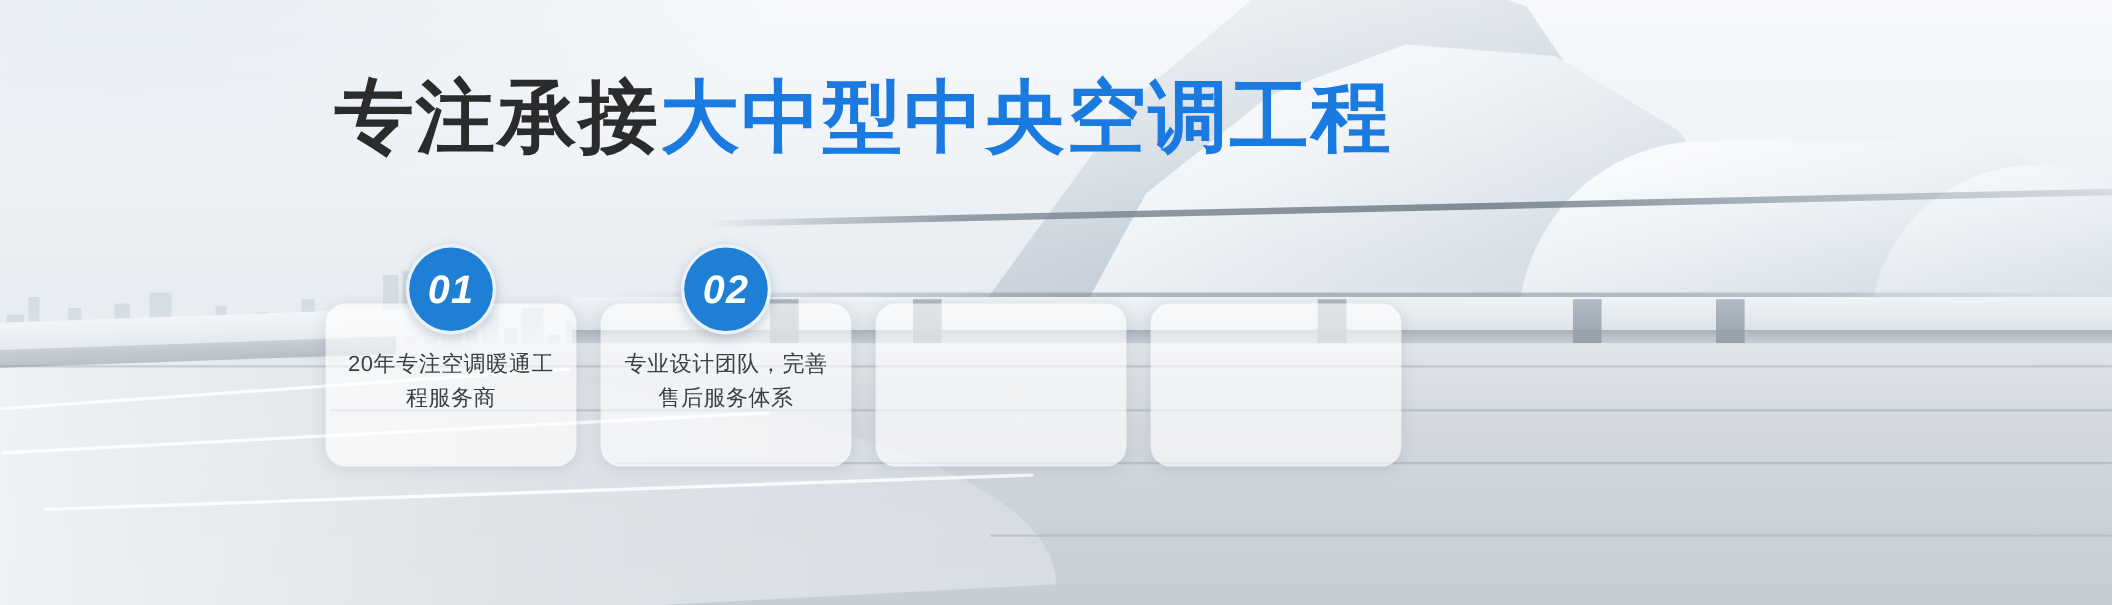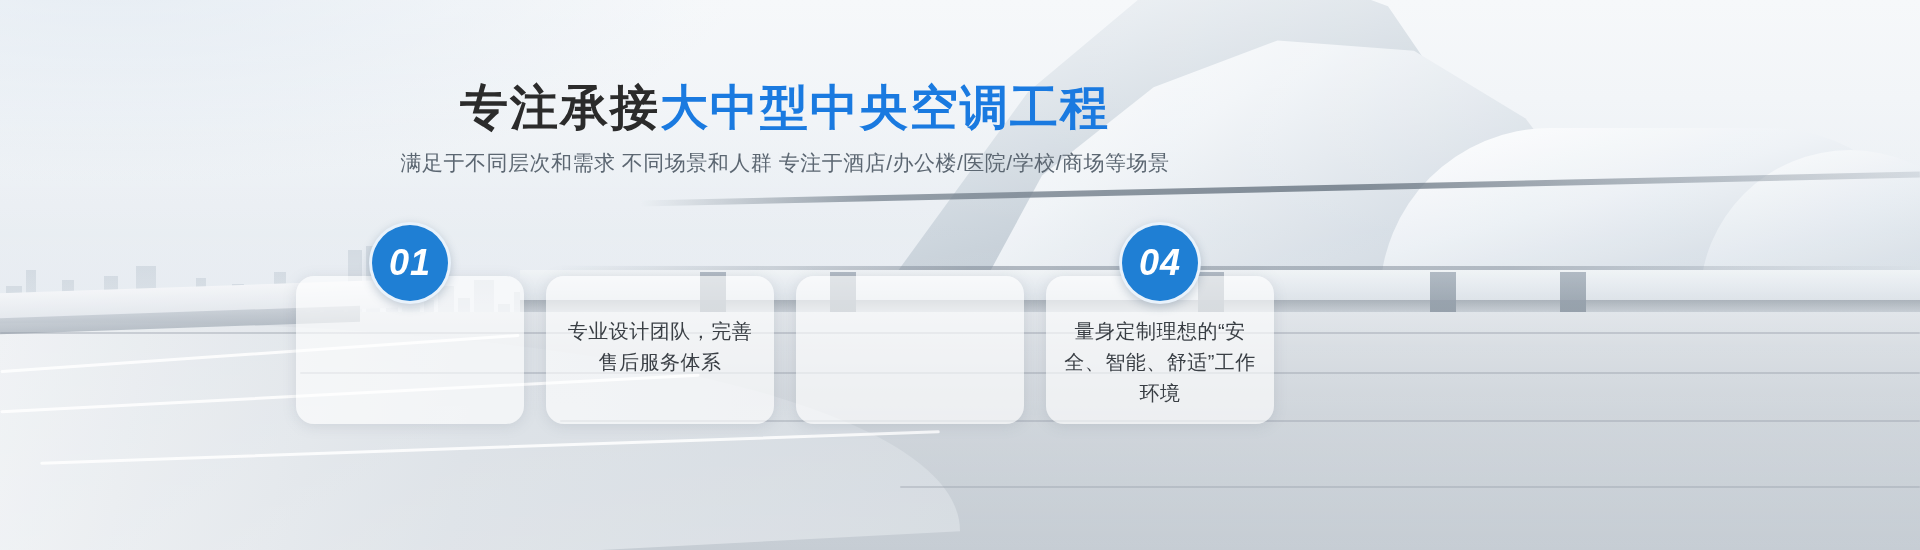--- a/index.html
+++ b/index.html
@@ -59,22 +59,22 @@
     background:linear-gradient(180deg,#f2f4f7,#dfe4ea);transform:skewY(-2deg);}
   .curb2{position:absolute;left:0;top:312px;width:360px;height:16px;
     background:linear-gradient(180deg,#b9c1ca,#9fa9b4);transform:skewY(-2deg);opacity:.8;}
 
   
   .haze{position:absolute;inset:0;background:linear-gradient(180deg,rgba(255,255,255,.34) 0%,rgba(255,255,255,.10) 42%,rgba(255,255,255,.22) 100%);}
 
   
   .content{position:absolute;inset:0;}
 
-  .title{position:absolute;left:0;top:52px;width:1570px;text-align:center;
-    font-size:48px;font-weight:bold;letter-spacing:2px;line-height:1;white-space:nowrap;}
+  .title{position:absolute;left:0;top:23px;width:1570px;text-align:center;
+    font-size:72px;font-weight:bold;letter-spacing:2px;line-height:1;white-space:nowrap;}
   .title .t-dark{color:#2b2b2b;}
   .title .t-blue{color:#1a7ae0;}
 
   .subtitle{position:absolute;left:0;top:128px;width:1570px;text-align:center;
     font-size:21px;color:#5c6772;letter-spacing:.5px;white-space:nowrap;}
 
   
   .cards{position:absolute;left:296px;top:276px;width:1000px;height:150px;}
   .card{position:absolute;top:0;width:228px;height:148px;border-radius:18px;
     background:rgba(255,255,255,.62);
@@ -163,39 +163,38 @@
     <div class="road-dark" style="left:560px;top:420px;width:1360px;"></div>
     <div class="road-dark" style="left:900px;top:486px;width:1020px;"></div>
 
     <div class="haze"></div>
   </div>
 
   <div class="content">
 
     <h1 class="title"><span class="t-dark">专注承接</span><span class="t-blue">大中型中央空调工程</span></h1>
 
-    <p class="subtitle">满足于不同层次和需求  不同场景和人群  专注于酒店/办公楼/医院/学校/商场等场景</p>
 
     <div class="cards">
 
       <div class="card card-1">
         <div class="badge">
           <span>01</span>
         </div>
+        <div class="card-text">20年专注空调暖通工程服务商</div>
       </div>
 
       <div class="card card-2">
+        <div class="badge">
+          <span>02</span>
+        </div>
         <div class="card-text">专业设计团队，完善售后服务体系</div>
       </div>
 
       <div class="card card-3">
       </div>
 
       <div class="card card-4">
-        <div class="badge">
-          <span>04</span>
-        </div>
-        <div class="card-text">量身定制理想的“安全、智能、舒适”工作环境</div>
       </div>
 
     </div>
   </div>
 </div>
 
 </body></html>

